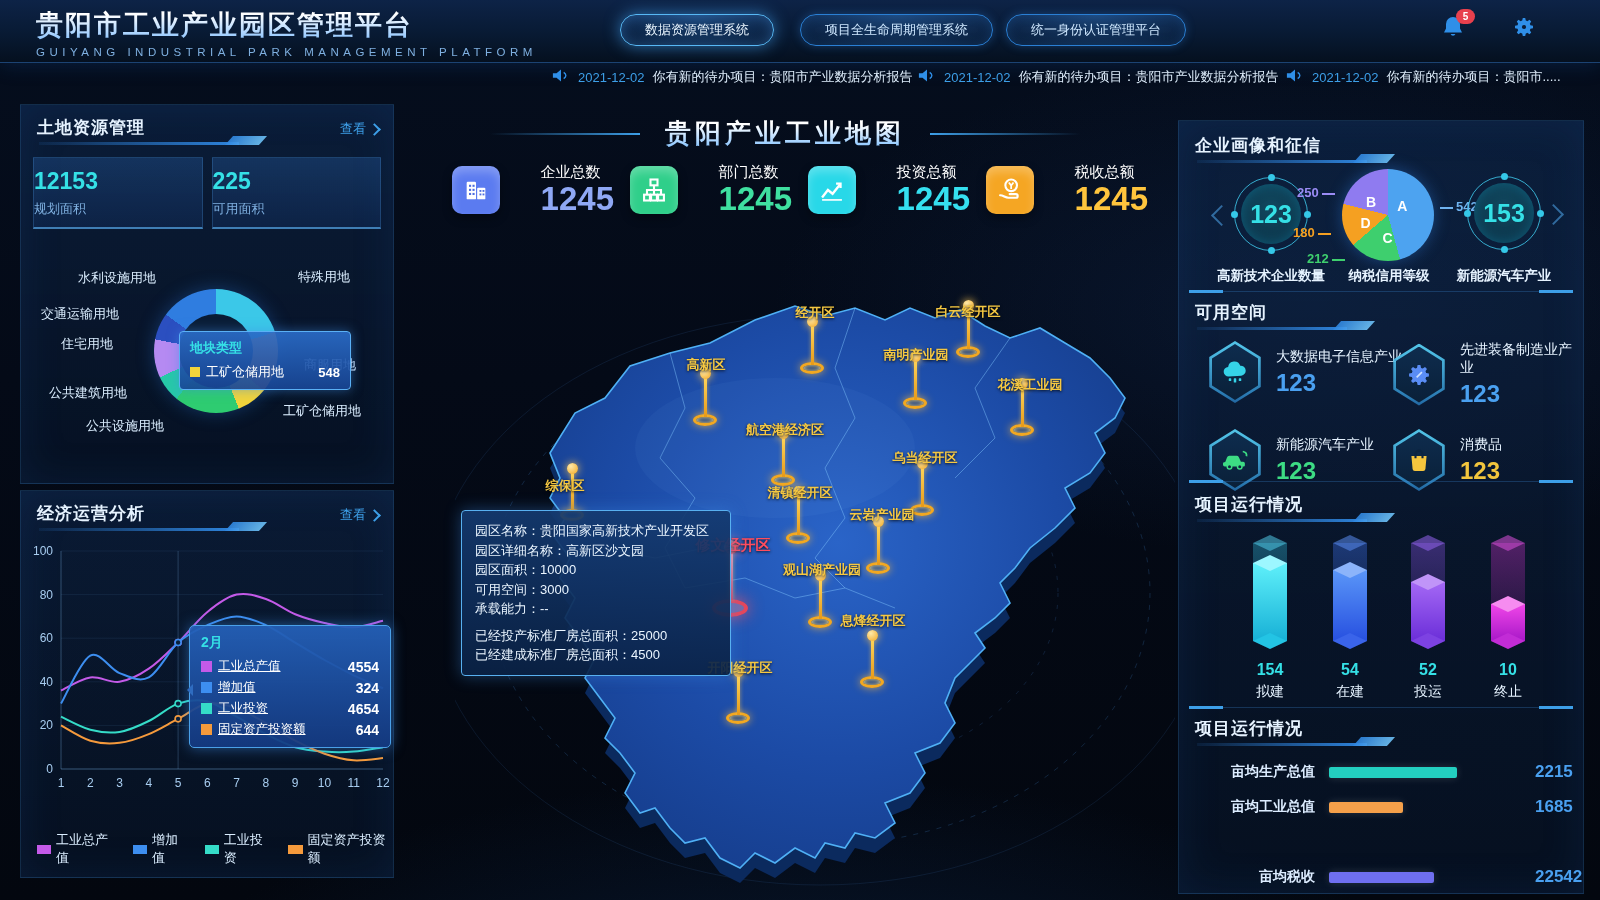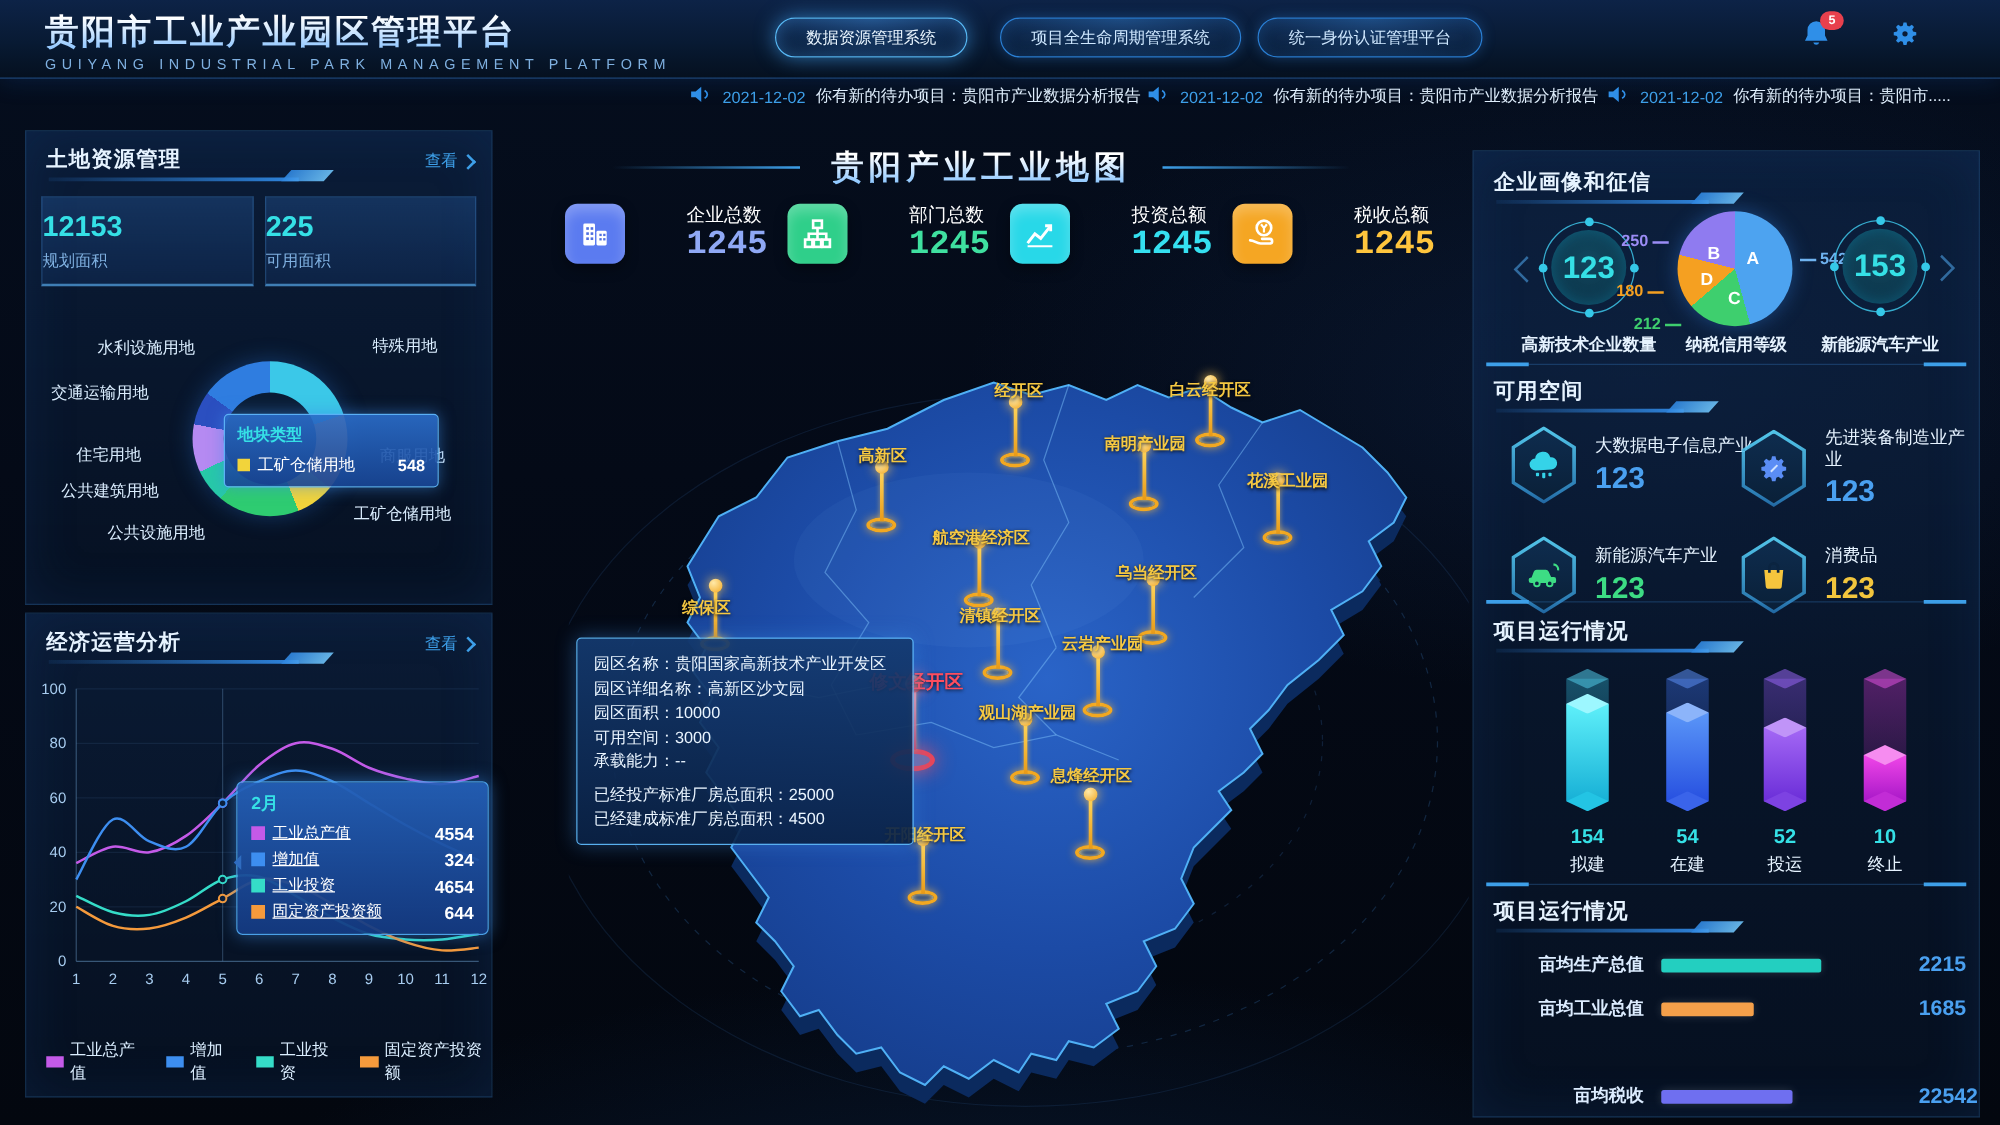--- a/index.html
+++ b/index.html
@@ -73,21 +73,21 @@
   
   .map-title{position:absolute;left:455px;top:116px;width:660px;text-align:center;font-size:26px;font-weight:bold;letter-spacing:4px;
     background:linear-gradient(180deg,#ffffff 25%,#7fc0ff 95%);-webkit-background-clip:text;background-clip:text;color:transparent;}
   .title-line{position:absolute;top:133px;width:150px;height:2px;background:linear-gradient(90deg,rgba(60,150,240,0),#3d9fe8);}
   .title-line.right{background:linear-gradient(270deg,rgba(60,150,240,0),#3d9fe8);}
   .mcards{position:absolute;left:452px;top:163px;width:712px;display:flex;gap:16px;}
   .mcard{display:flex;align-items:center;gap:11px;width:162px;cursor:default;justify-content:space-between;}
   .mcard .ic{width:48px;height:48px;border-radius:10px;flex:none;display:flex;align-items:center;justify-content:center;
     box-shadow:inset 0 6px 10px rgba(255,255,255,.25), 0 4px 10px rgba(0,0,0,.35);}
   .mcard .lab{font-size:15px;color:#fff;}
-  .mcard .val{font-size:27px;font-weight:bold;line-height:1.05;font-family:Liberation Mono, monospace;}
+  .mcard .val{font-size:33px;font-weight:bold;line-height:1.05;}
   
   #map{position:absolute;left:455px;top:248px;width:720px;height:645px;}
   .pin{position:absolute;z-index:3;}
   .pin .base{position:absolute;left:-12px;top:-6px;width:18px;height:6px;border-radius:50%;border:3px solid #f2a821;
     background:rgba(40,30,6,.25);box-shadow:0 0 8px rgba(255,190,60,.75), inset 0 0 4px rgba(255,225,130,.9);}
   .pin .stick{position:absolute;left:-1.5px;top:-44px;width:3px;height:41px;background:linear-gradient(180deg,#ffd75e,#e89a17);box-shadow:0 0 4px rgba(255,200,80,.6);}
   .pin .head{position:absolute;left:-5.5px;top:-52px;width:11px;height:11px;border-radius:50%;
     background:radial-gradient(circle at 35% 30%,#ffe9a8,#f2a821);box-shadow:0 0 9px rgba(255,200,80,.95);}
   .pin-red .base{left:-19px;top:-9px;width:28px;height:10px;border:4px solid #e8465a;background:rgba(245,140,150,.4);box-shadow:0 0 16px rgba(240,80,100,.85);}
   .pin-red .stick{left:-2px;top:-58px;width:4px;height:50px;background:linear-gradient(180deg,rgba(255,175,185,.95),rgba(230,72,92,.85));}
@@ -226,21 +226,21 @@
       <div class="land-card">
         <div class="v">225</div>
         <div class="l">可用面积</div>
       </div>
     </div>
     <div class="donut-wrap">
       <div class="donut" style="background: conic-gradient(rgb(59, 200, 232) 0%, rgb(59, 200, 232) 20%, rgb(245, 146, 60) 20%, rgb(245, 146, 60) 36%, rgb(242, 212, 59) 36%, rgb(242, 212, 59) 44%, rgb(46, 204, 113) 44%, rgb(46, 204, 113) 61%, rgb(39, 201, 168) 61%, rgb(39, 201, 168) 68%, rgb(181, 138, 242) 68%, rgb(181, 138, 242) 78%, rgb(43, 79, 192) 78%, rgb(43, 79, 192) 85%, rgb(47, 125, 224) 85%, rgb(47, 125, 224) 100%);"></div>
       <span class="d-lab" style="left:57px;top:8px;">水利设施用地</span>
       <span class="d-lab" style="left:277px;top:7px;">特殊用地</span>
       <span class="d-lab" style="left:20px;top:44px;">交通运输用地</span>
-      <span class="d-lab" style="left:40px;top:74px;margin-top:20px;">住宅用地</span>
+      <span class="d-lab" style="left:40px;top:74px;">住宅用地</span>
       <span class="d-lab" style="left:283px;top:95px;">商服用地</span>
       <span class="d-lab" style="left:28px;top:123px;">公共建筑用地</span>
       <span class="d-lab" style="left:262px;top:141px;">工矿仓储用地</span>
       <span class="d-lab" style="left:65px;top:156px;">公共设施用地</span>
       <div class="mini-tip">
         <div class="t">地块类型</div>
         <div class="row">
           <span class="chip"></span>
           <span>工矿仓储用地</span>
           <span class="val">548</span>

